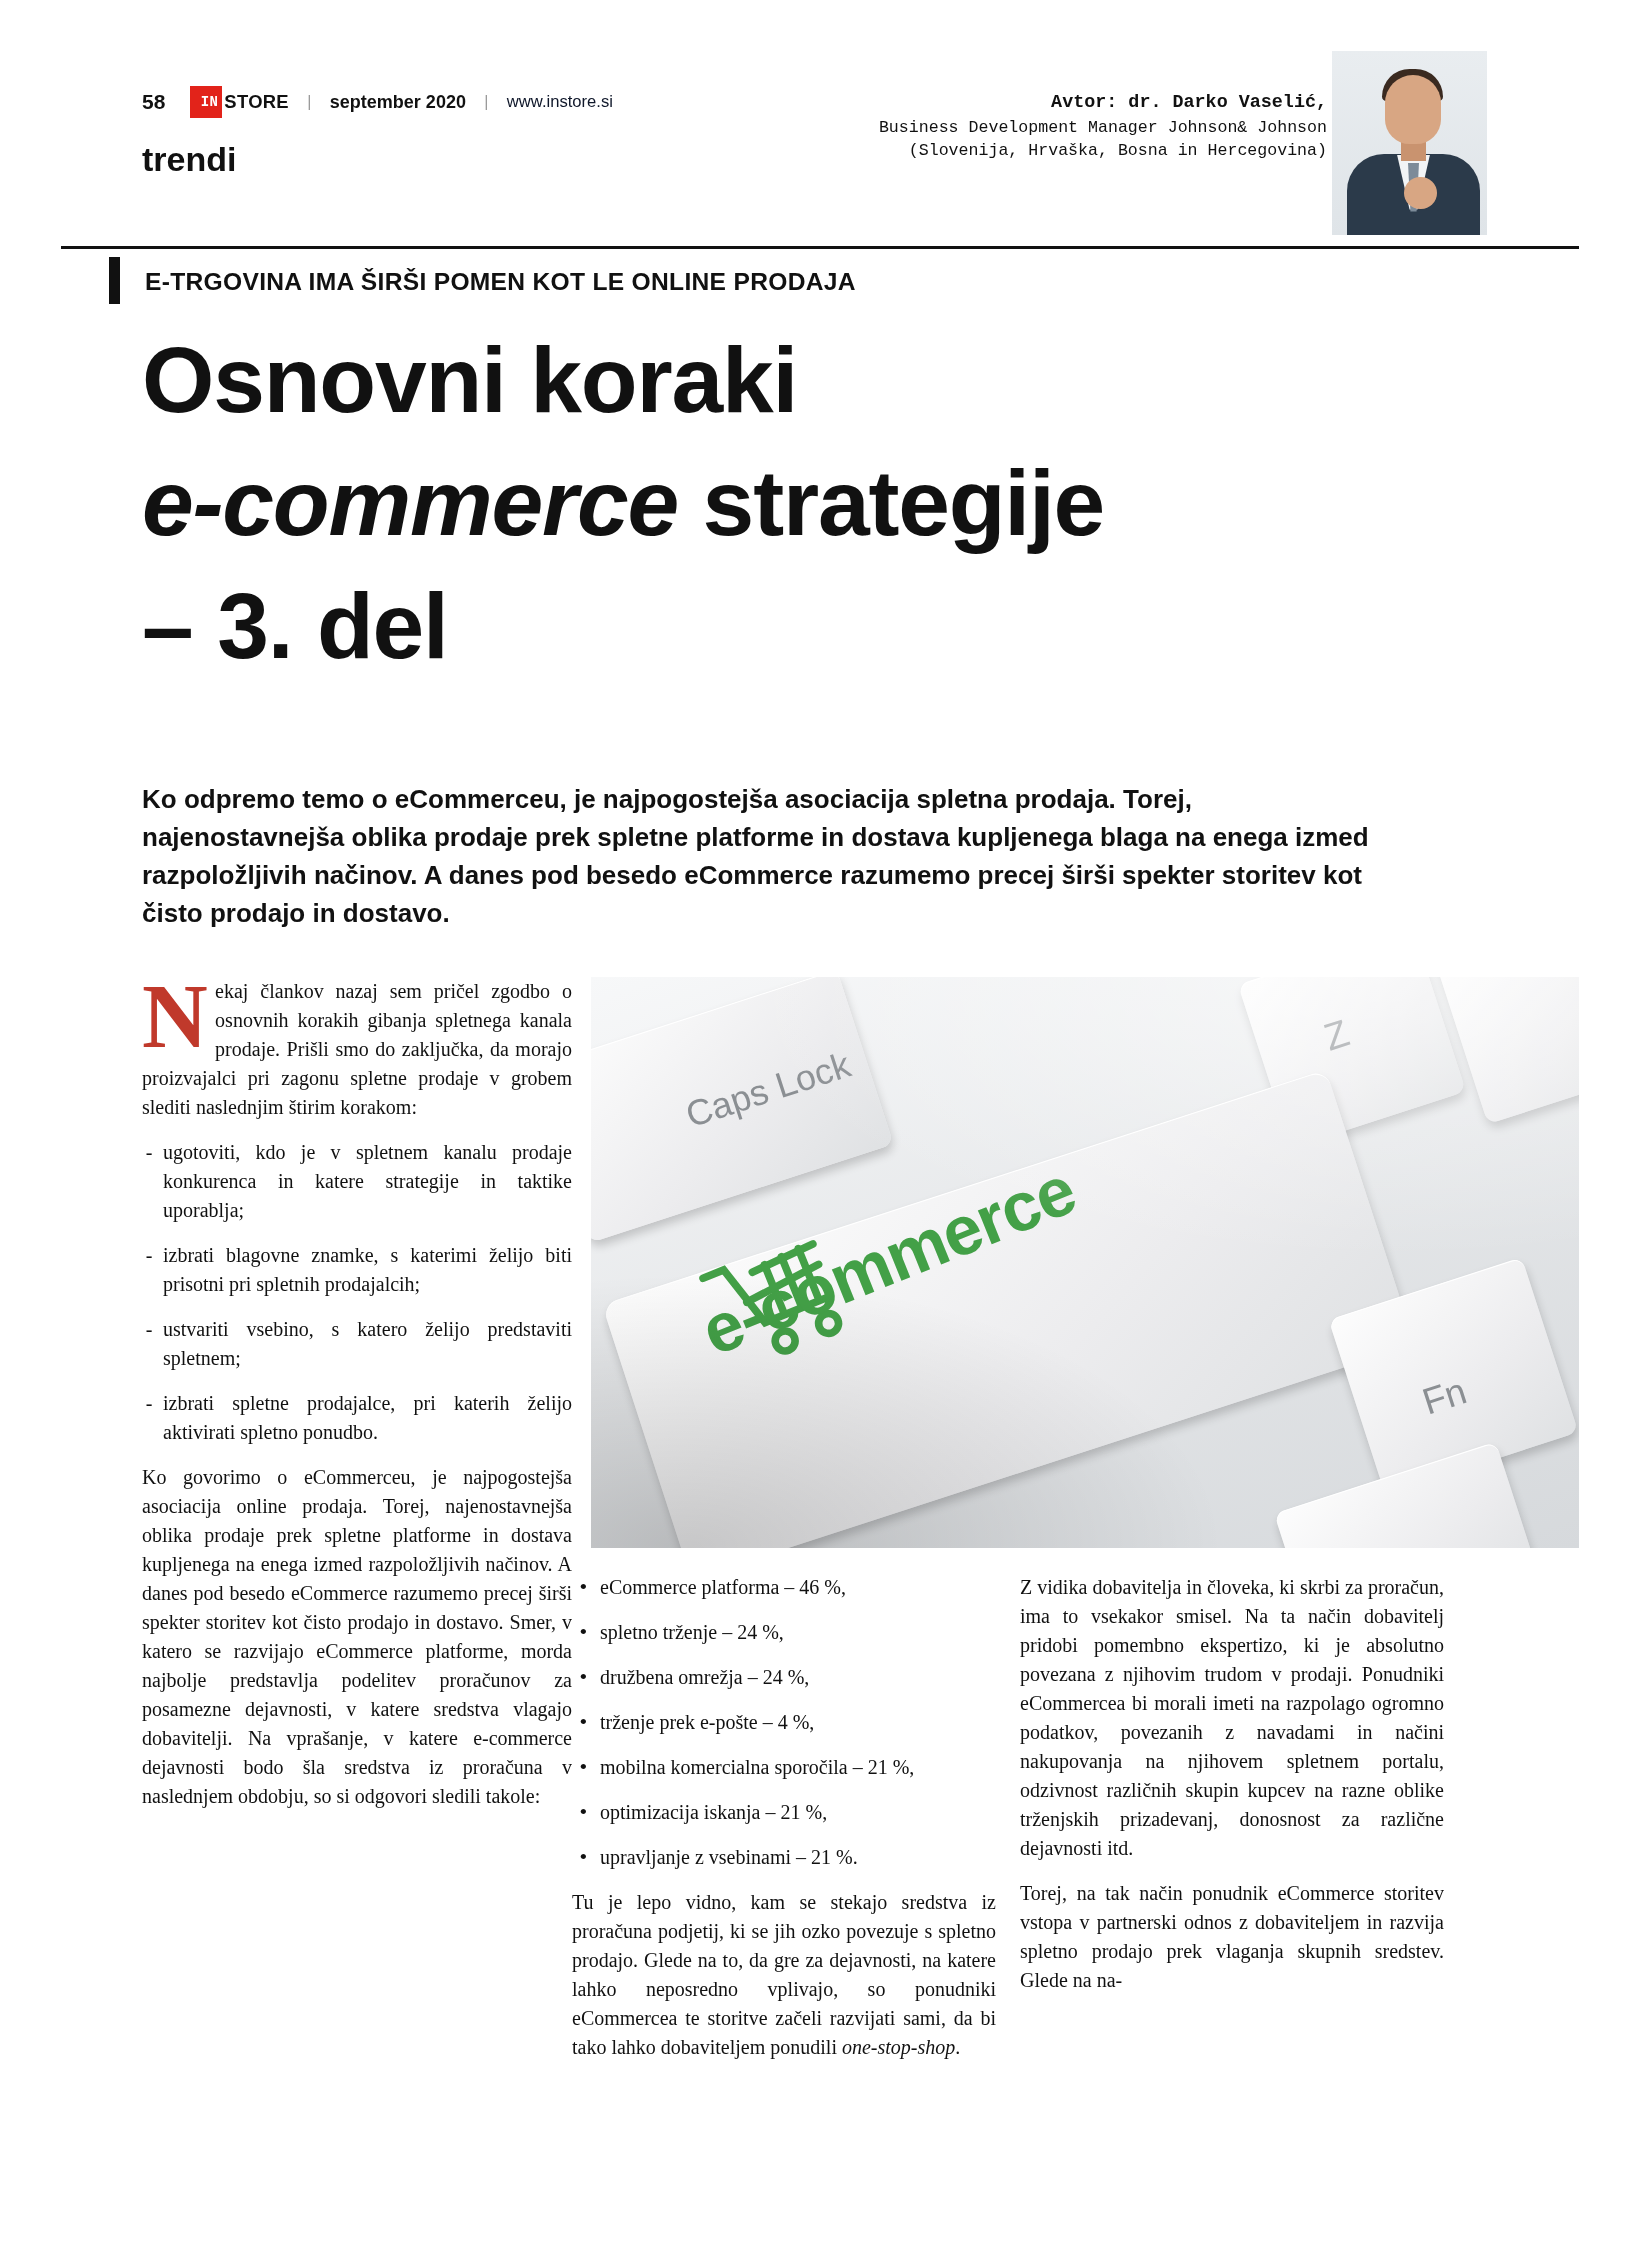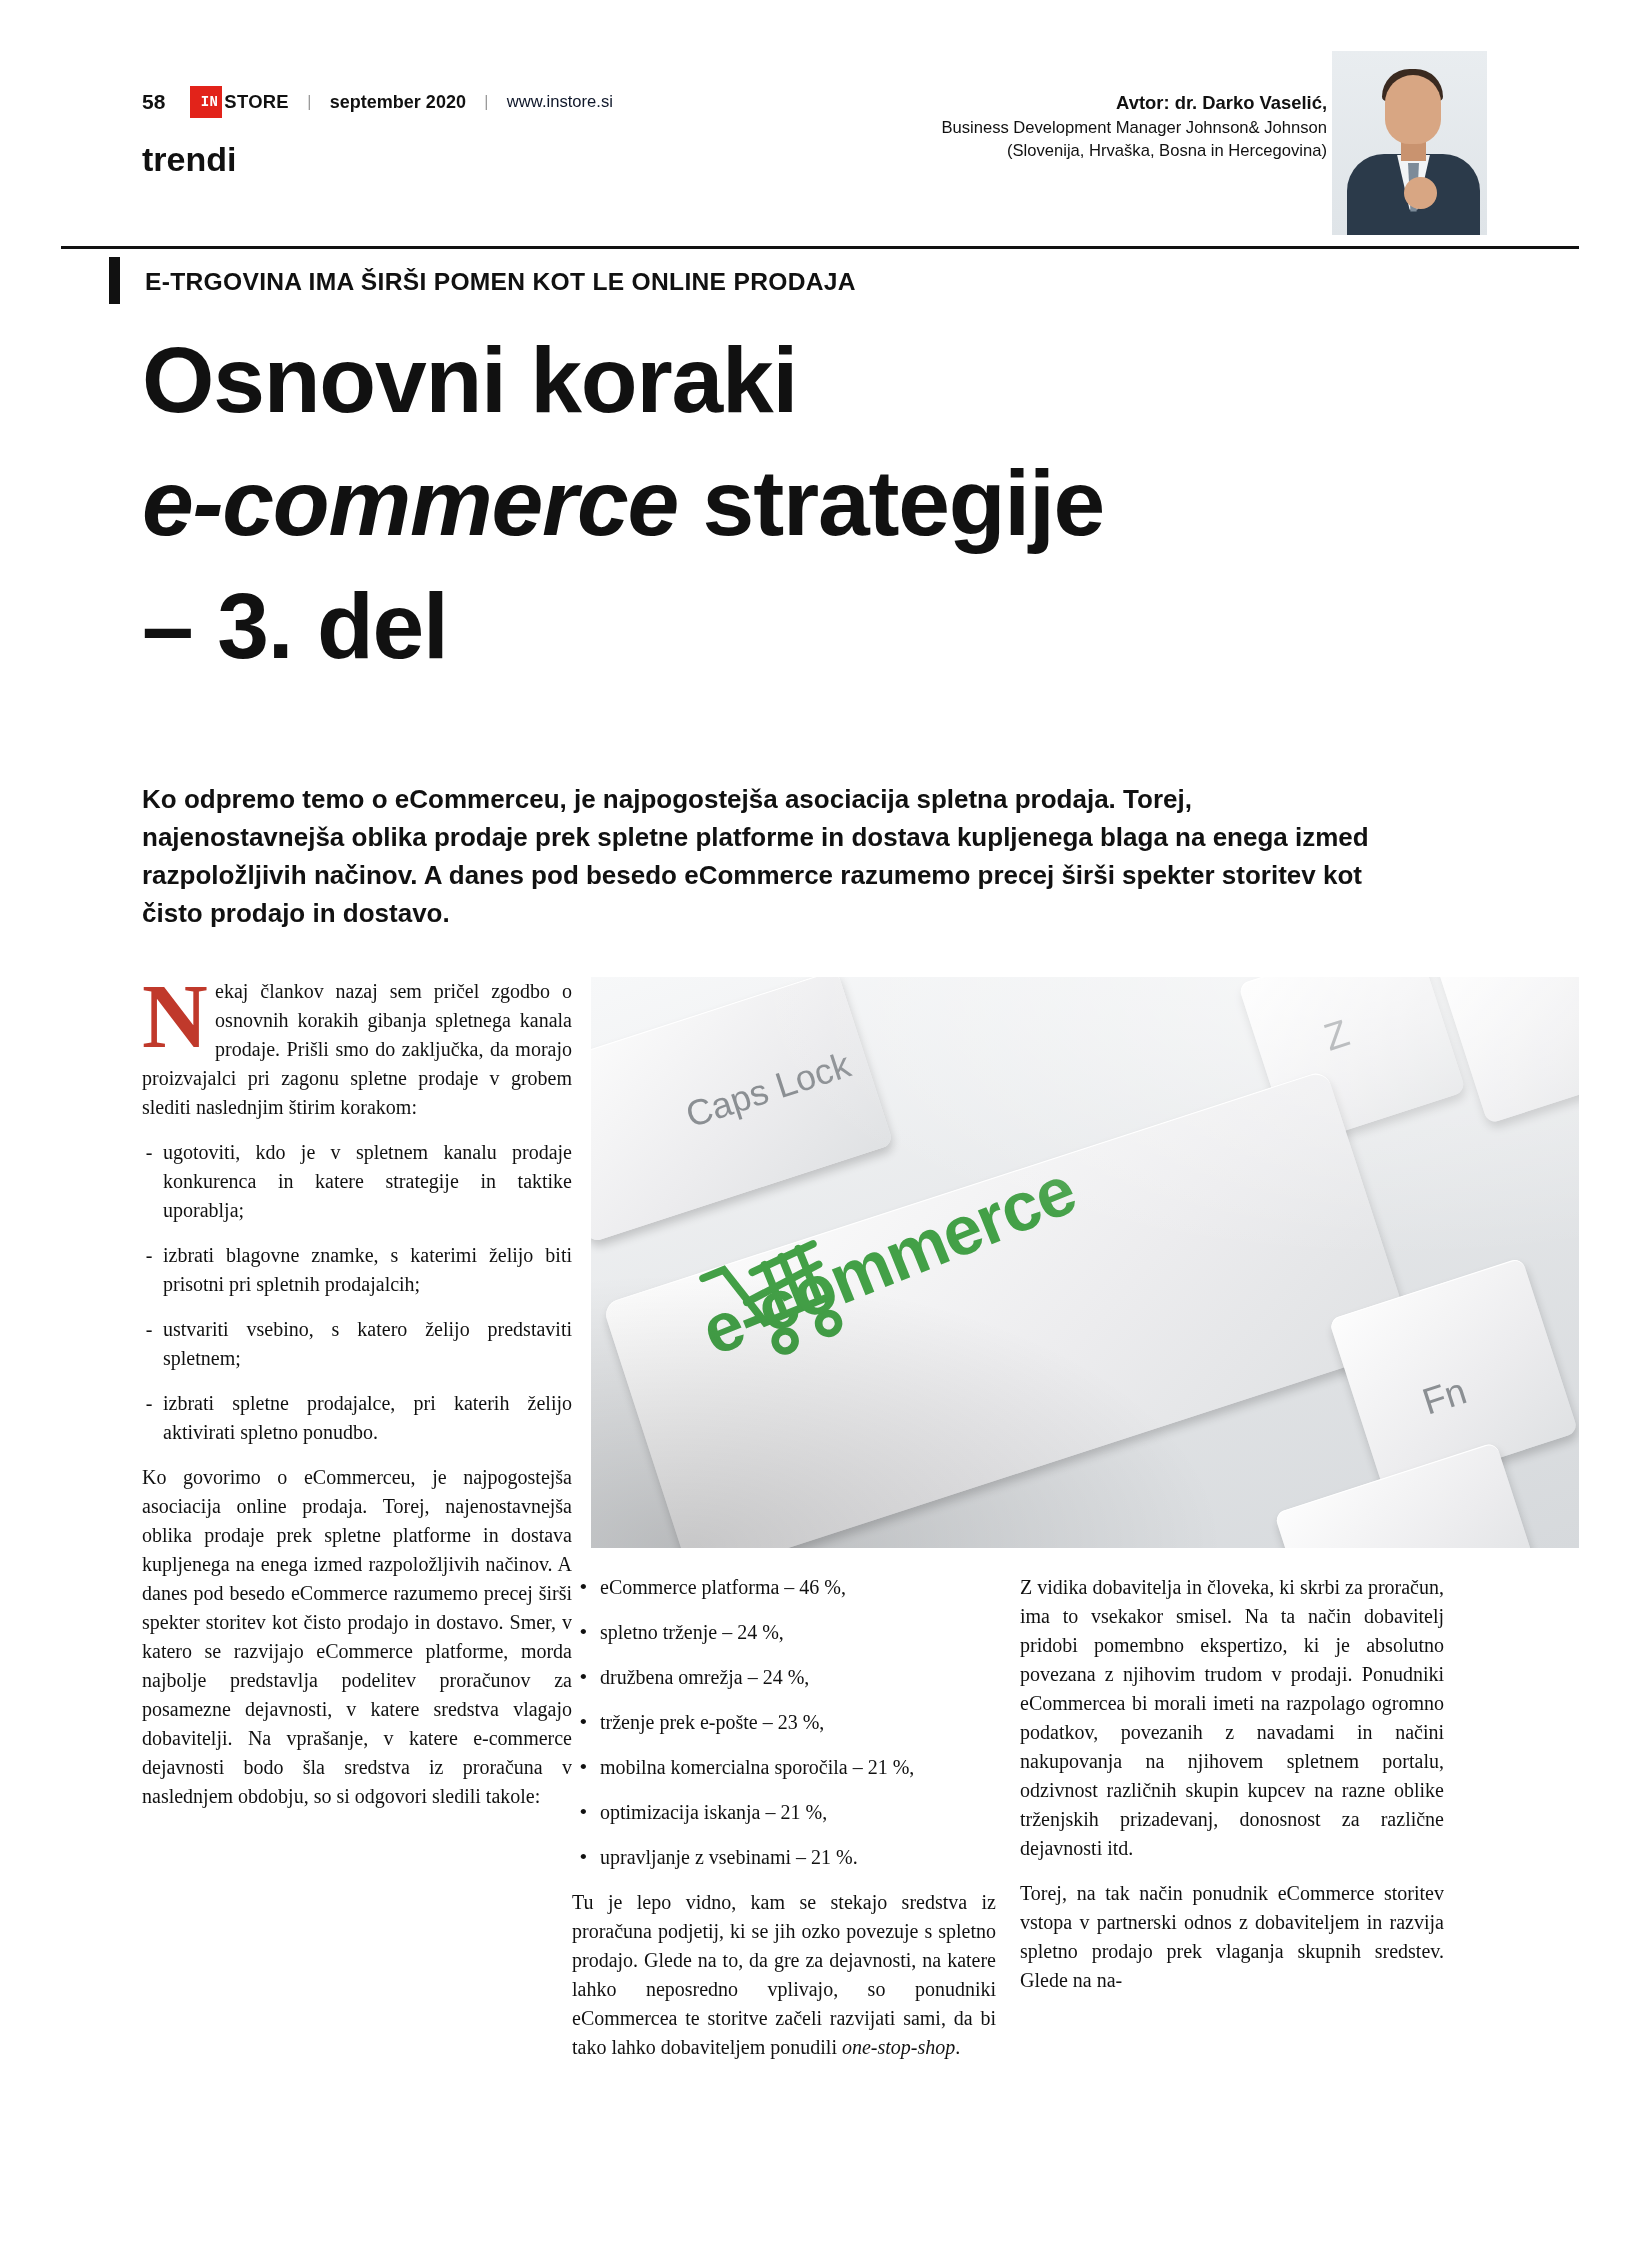--- a/index.html
+++ b/index.html
@@ -101,21 +101,21 @@
     margin-top: 16px;
     color: #111;
   }
 
   .byline {
     position: absolute;
     right: 0px;
     top: 11px;
     width: 774px;
     text-align: right;
-    font-family: Liberation Sans, sans-serif;
+    font-family: Liberation Mono, monospace;
     color: #111;
     padding-right: 160px;
     box-sizing: border-box;
   }
   .byline .l1 {
     font-weight: bold;
     font-size: 18.4px;
     line-height: 24.6px;
   }
   .byline .l2, .byline .l3 {
@@ -434,21 +434,21 @@
     <div class="ecom-text">e-commerce</div>
 
     <div class="kb-shadow"></div>
   </div>
 
   <div class="col" id="col2">
     <ul class="bullets">
       <li>eCommerce platforma – 46 %,</li>
       <li>spletno trženje – 24 %,</li>
       <li>družbena omrežja – 24 %,</li>
-      <li>trženje prek e-pošte – 23 %,</li>
+      <li>trženje prek e-pošte – 4 %,</li>
       <li>mobilna komercialna sporočila – 21 %,</li>
       <li>optimizacija iskanja – 21 %,</li>
       <li>upravljanje z vsebinami – 21 %.</li>
     </ul>
     <p><span>Tu je lepo vidno, kam se stekajo sredstva iz proračuna podjetij, ki se jih ozko povezuje s spletno prodajo. Glede na to, da gre za dejavnosti, na katere lahko neposredno vplivajo, so ponudniki eCommercea te storitve začeli razvijati sami, da bi tako lahko dobaviteljem ponudili </span><span class="ital">one-stop-shop</span><span>.</span></p>
   </div>
 
   <div class="col" id="col3">
     <p>Z vidika dobavitelja in človeka, ki skrbi za proračun, ima to vsekakor smisel. Na ta način dobavitelj pridobi pomembno ekspertizo, ki je absolutno povezana z njihovim trudom v prodaji. Ponudniki eCommercea bi morali imeti na razpolago ogromno podatkov, povezanih z navadami in načini nakupovanja na njihovem spletnem portalu, odzivnost različnih skupin kupcev na razne oblike trženjskih prizadevanj, donosnost za različne dejavnosti itd.</p>
     <p>Torej, na tak način ponudnik eCommerce storitev vstopa v partnerski odnos z dobaviteljem in razvija spletno prodajo prek vlaganja skupnih sredstev. Glede na na-</p>

